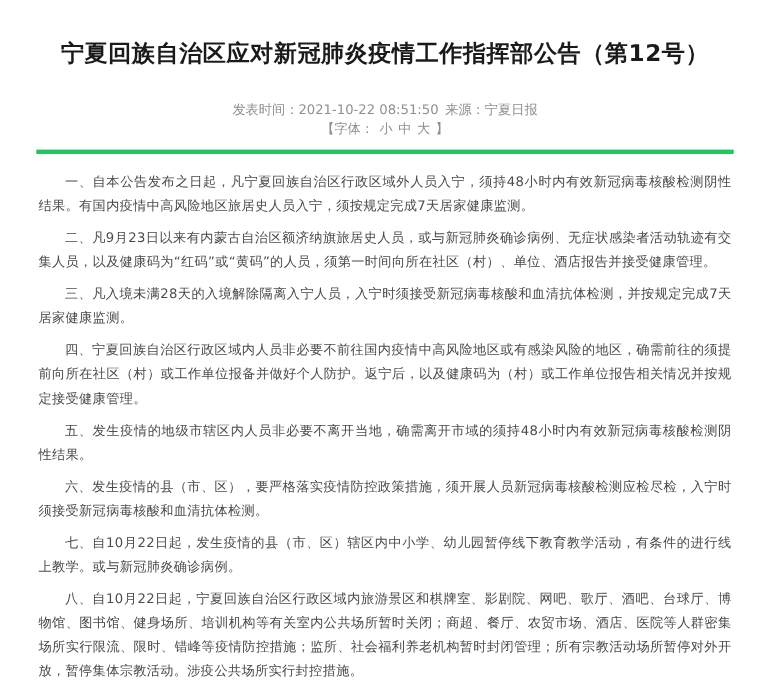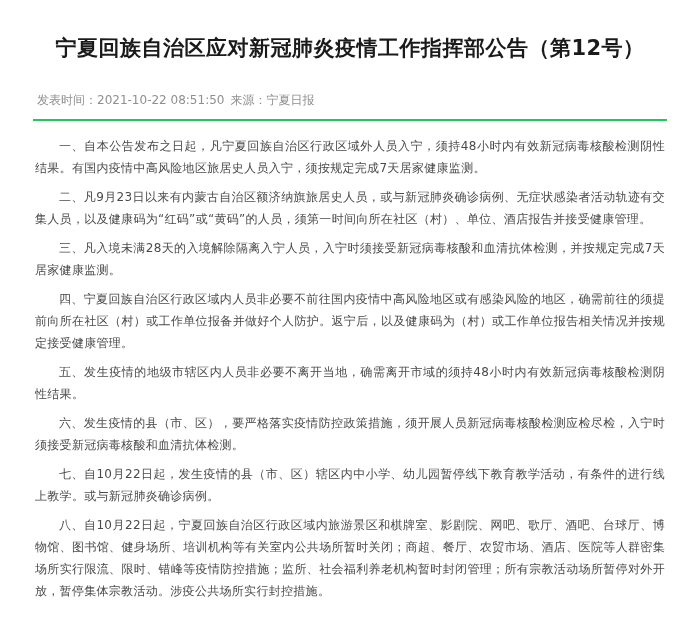--- a/index.html
+++ b/index.html
@@ -25,21 +25,22 @@
     padding: 20px 4px 12px;
     line-height: 1.35;
   }
   .meta-row {
     display: flex;
     justify-content: space-between;
     align-items: center;
     font-size: 12px;
     color: #8f8f8f;
     padding: 4px 4px 10px;
-    border-bottom: 2px solid #22c55e;
+    border-bottom: 4px solid #22c55e;
+    flex-direction: column;
   }
   .meta-left { display: flex; gap: 6px; }
   .meta-left span { white-space: nowrap; }
   .font-selector { display: flex; align-items: center; gap: 5px; white-space: nowrap; }
   .font-selector .font-opt {
     cursor: pointer;
     color: #8f8f8f;
   }
   .content {
     padding: 14px 2px 10px;
@@ -59,20 +60,27 @@
 
 <div class="page">
 
   <h1 class="page-title">宁夏回族自治区应对新冠肺炎疫情工作指挥部公告（第12号）</h1>
 
   <div class="meta-row">
     <div class="meta-left">
       <span>发表时间：2021-10-22 08:51:50</span>
       <span>来源：宁夏日报</span>
     </div>
+    <div class="font-selector">
+      <span>【字体：</span>
+      <span class="font-opt">小</span>
+      <span class="font-opt">中</span>
+      <span class="font-opt">大</span>
+      <span>】</span>
+    </div>
   </div>
 
   <div class="content">
     <p>一、自本公告发布之日起，凡宁夏回族自治区行政区域外人员入宁，须持48小时内有效新冠病毒核酸检测阴性结果。有国内疫情中高风险地区旅居史人员入宁，须按规定完成7天居家健康监测。</p>
     <p>二、凡9月23日以来有内蒙古自治区额济纳旗旅居史人员，或与新冠肺炎确诊病例、无症状感染者活动轨迹有交集人员，以及健康码为“红码”或“黄码”的人员，须第一时间向所在社区（村）、单位、酒店报告并接受健康管理。</p>
     <p>三、凡入境未满28天的入境解除隔离入宁人员，入宁时须接受新冠病毒核酸和血清抗体检测，并按规定完成7天居家健康监测。</p>
     <p>四、宁夏回族自治区行政区域内人员非必要不前往国内疫情中高风险地区或有感染风险的地区，确需前往的须提前向所在社区（村）或工作单位报备并做好个人防护。返宁后，以及健康码为（村）或工作单位报告相关情况并按规定接受健康管理。</p>
     <p>五、发生疫情的地级市辖区内人员非必要不离开当地，确需离开市域的须持48小时内有效新冠病毒核酸检测阴性结果。</p>
     <p>六、发生疫情的县（市、区），要严格落实疫情防控政策措施，须开展人员新冠病毒核酸检测应检尽检，入宁时须接受新冠病毒核酸和血清抗体检测。</p>
     <p>七、自10月22日起，发生疫情的县（市、区）辖区内中小学、幼儿园暂停线下教育教学活动，有条件的进行线上教学。或与新冠肺炎确诊病例。</p>

